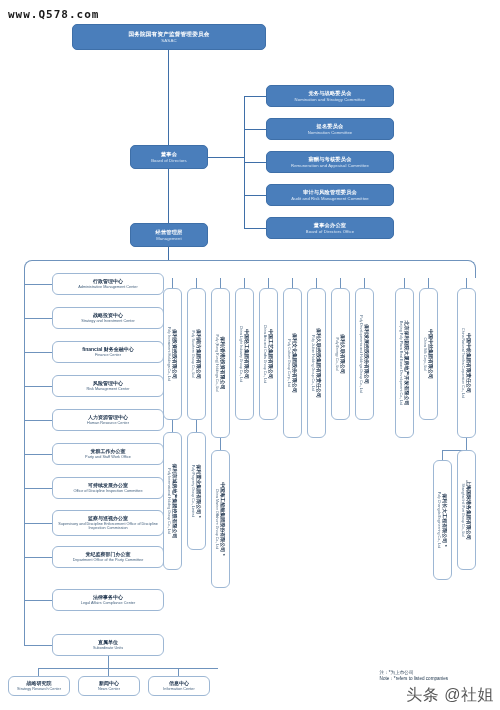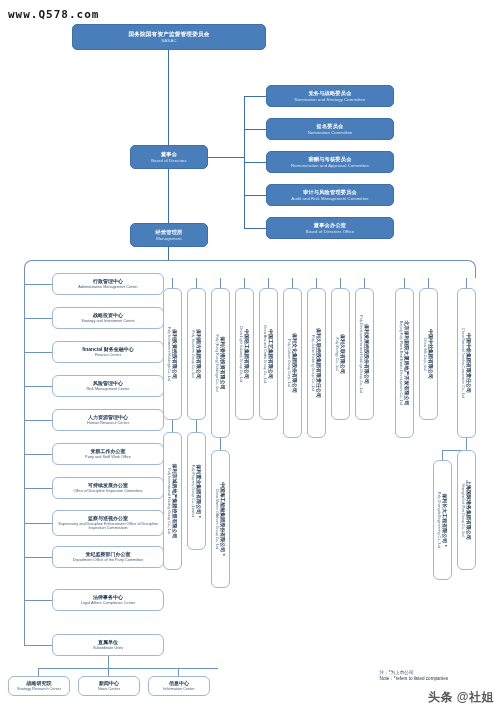--- a/index.html
+++ b/index.html
@@ -12,21 +12,21 @@
   #root{position:absolute;left:0;top:0;width:500px;height:710px;}
 
   
   .site-url{
     position:absolute;left:8px;top:8px;
     font-family:"DejaVu Sans Mono","Liberation Mono",monospace;
     font-size:11px;font-weight:bold;letter-spacing:1px;color:#1a1a1a;
   }
   .foot-watermark{
     position:absolute;right:6px;bottom:4px;
-    font-size:12px;font-weight:bold;color:#3a3a3a;letter-spacing:.5px;
+    font-size:16px;font-weight:normal;color:#3a3a3a;letter-spacing:.5px;
     opacity:.85;
   }
 
   
   .ln{position:absolute;background:#3f6fa8;}
   .lnv{width:1px;}
   .lnh{height:1px;}
 
   
   .bx{

